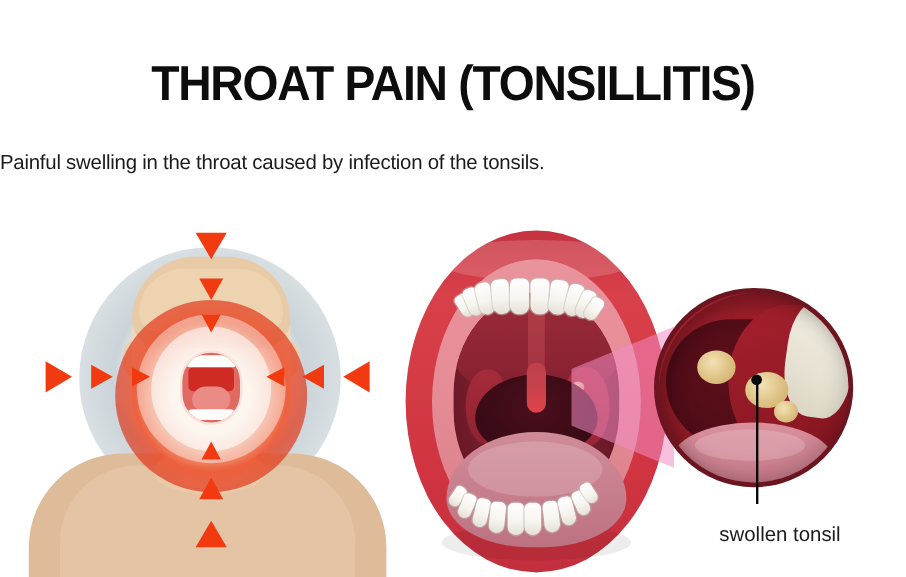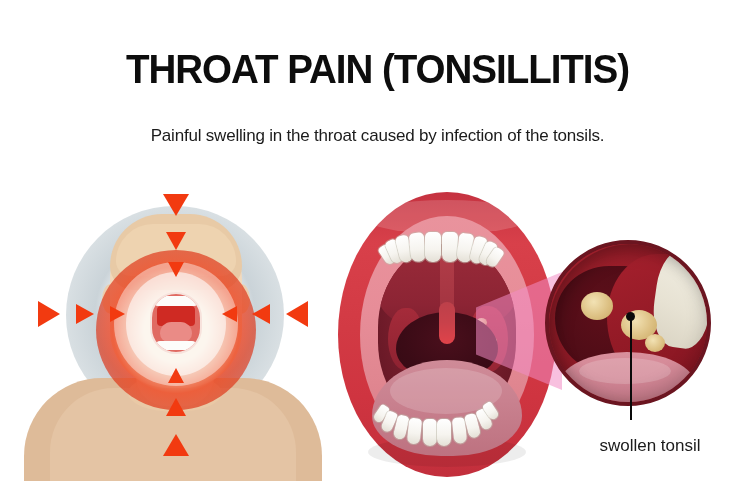--- a/index.html
+++ b/index.html
@@ -15,21 +15,20 @@
   .title {
     position: absolute; left: 0; top: 44px; width: 755px;
     text-align: center;
     font-size: 41px; font-weight: 700; letter-spacing: -1.1px;
     color: #0d0d0d; line-height: 50px;
     transform: scaleX(0.94); transform-origin: center;
     white-space: nowrap;
   }
   .subtitle {
     position: absolute; left: 0; top: 124px; width: 755px;
-    text-align: center;
     font-size: 17px; font-weight: 400; color: #1b1b1b; line-height: 24px;
     letter-spacing: -0.2px; white-space: nowrap;
   }
 
   
   .head-fig { position: absolute; left: 18px; top: 188px; width: 310px; height: 293px; }
 
   .halo {
     position: absolute; left: 48px; top: 18px; width: 218px; height: 218px;
     border-radius: 50%;

